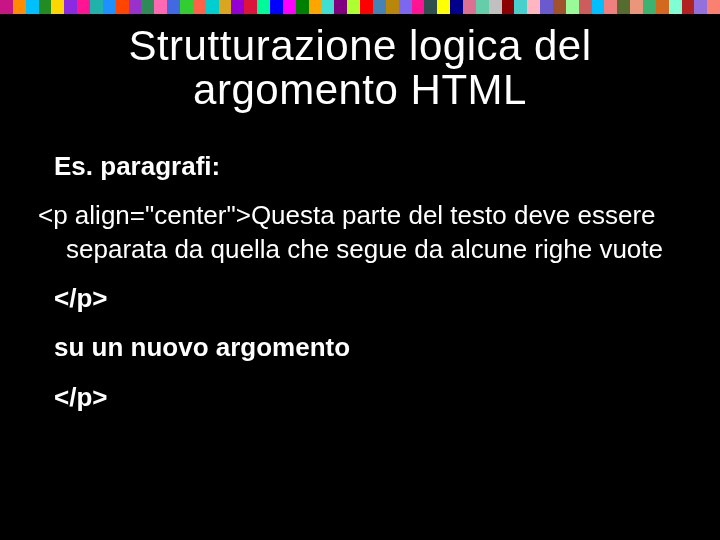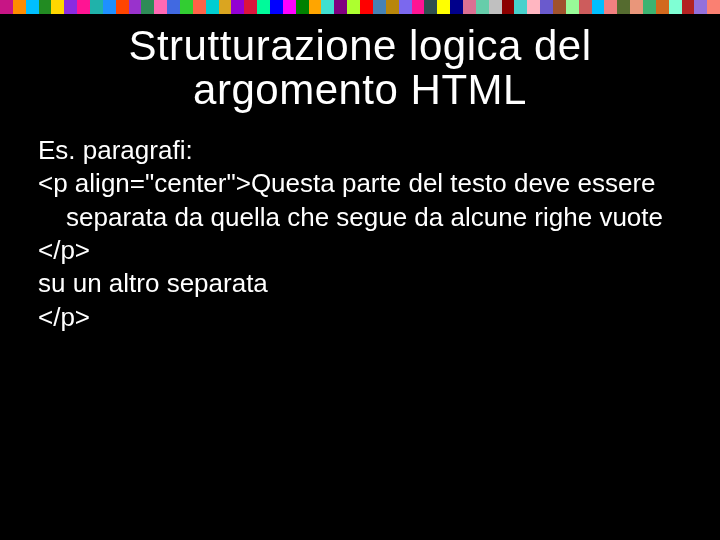--- a/index.html
+++ b/index.html
@@ -37,21 +37,22 @@
     font-weight: 400;
     padding-top: 24px;
     letter-spacing: 0.5px;
   }
   .body {
     padding: 22px 38px 0 38px;
     font-size: 26px;
     line-height: 1.28;
   }
   .body .line {
-    margin: 0;
+    margin: 16px;
+    font-weight: bold;
   }
   .body .wrap {
     margin: 0;
     padding-left: 28px;
     text-indent: -28px;
   }
 </style>
 </head>
 <body>
 
@@ -118,17 +119,17 @@
 
   <div class="title">
     <span>Strutturazione logica del</span><br>
     <span>argomento HTML</span>
   </div>
 
   <div class="body">
     <p class="line">Es. paragrafi:</p>
     <p class="wrap">&lt;p align="center"&gt;Questa parte del testo deve essere separata da quella che segue da alcune righe vuote</p>
     <p class="line">&lt;/p&gt;</p>
-    <p class="line">su un altro separata</p>
+    <p class="line">su un nuovo argomento</p>
     <p class="line">&lt;/p&gt;</p>
   </div>
 
 </div>
 
 </body></html>

